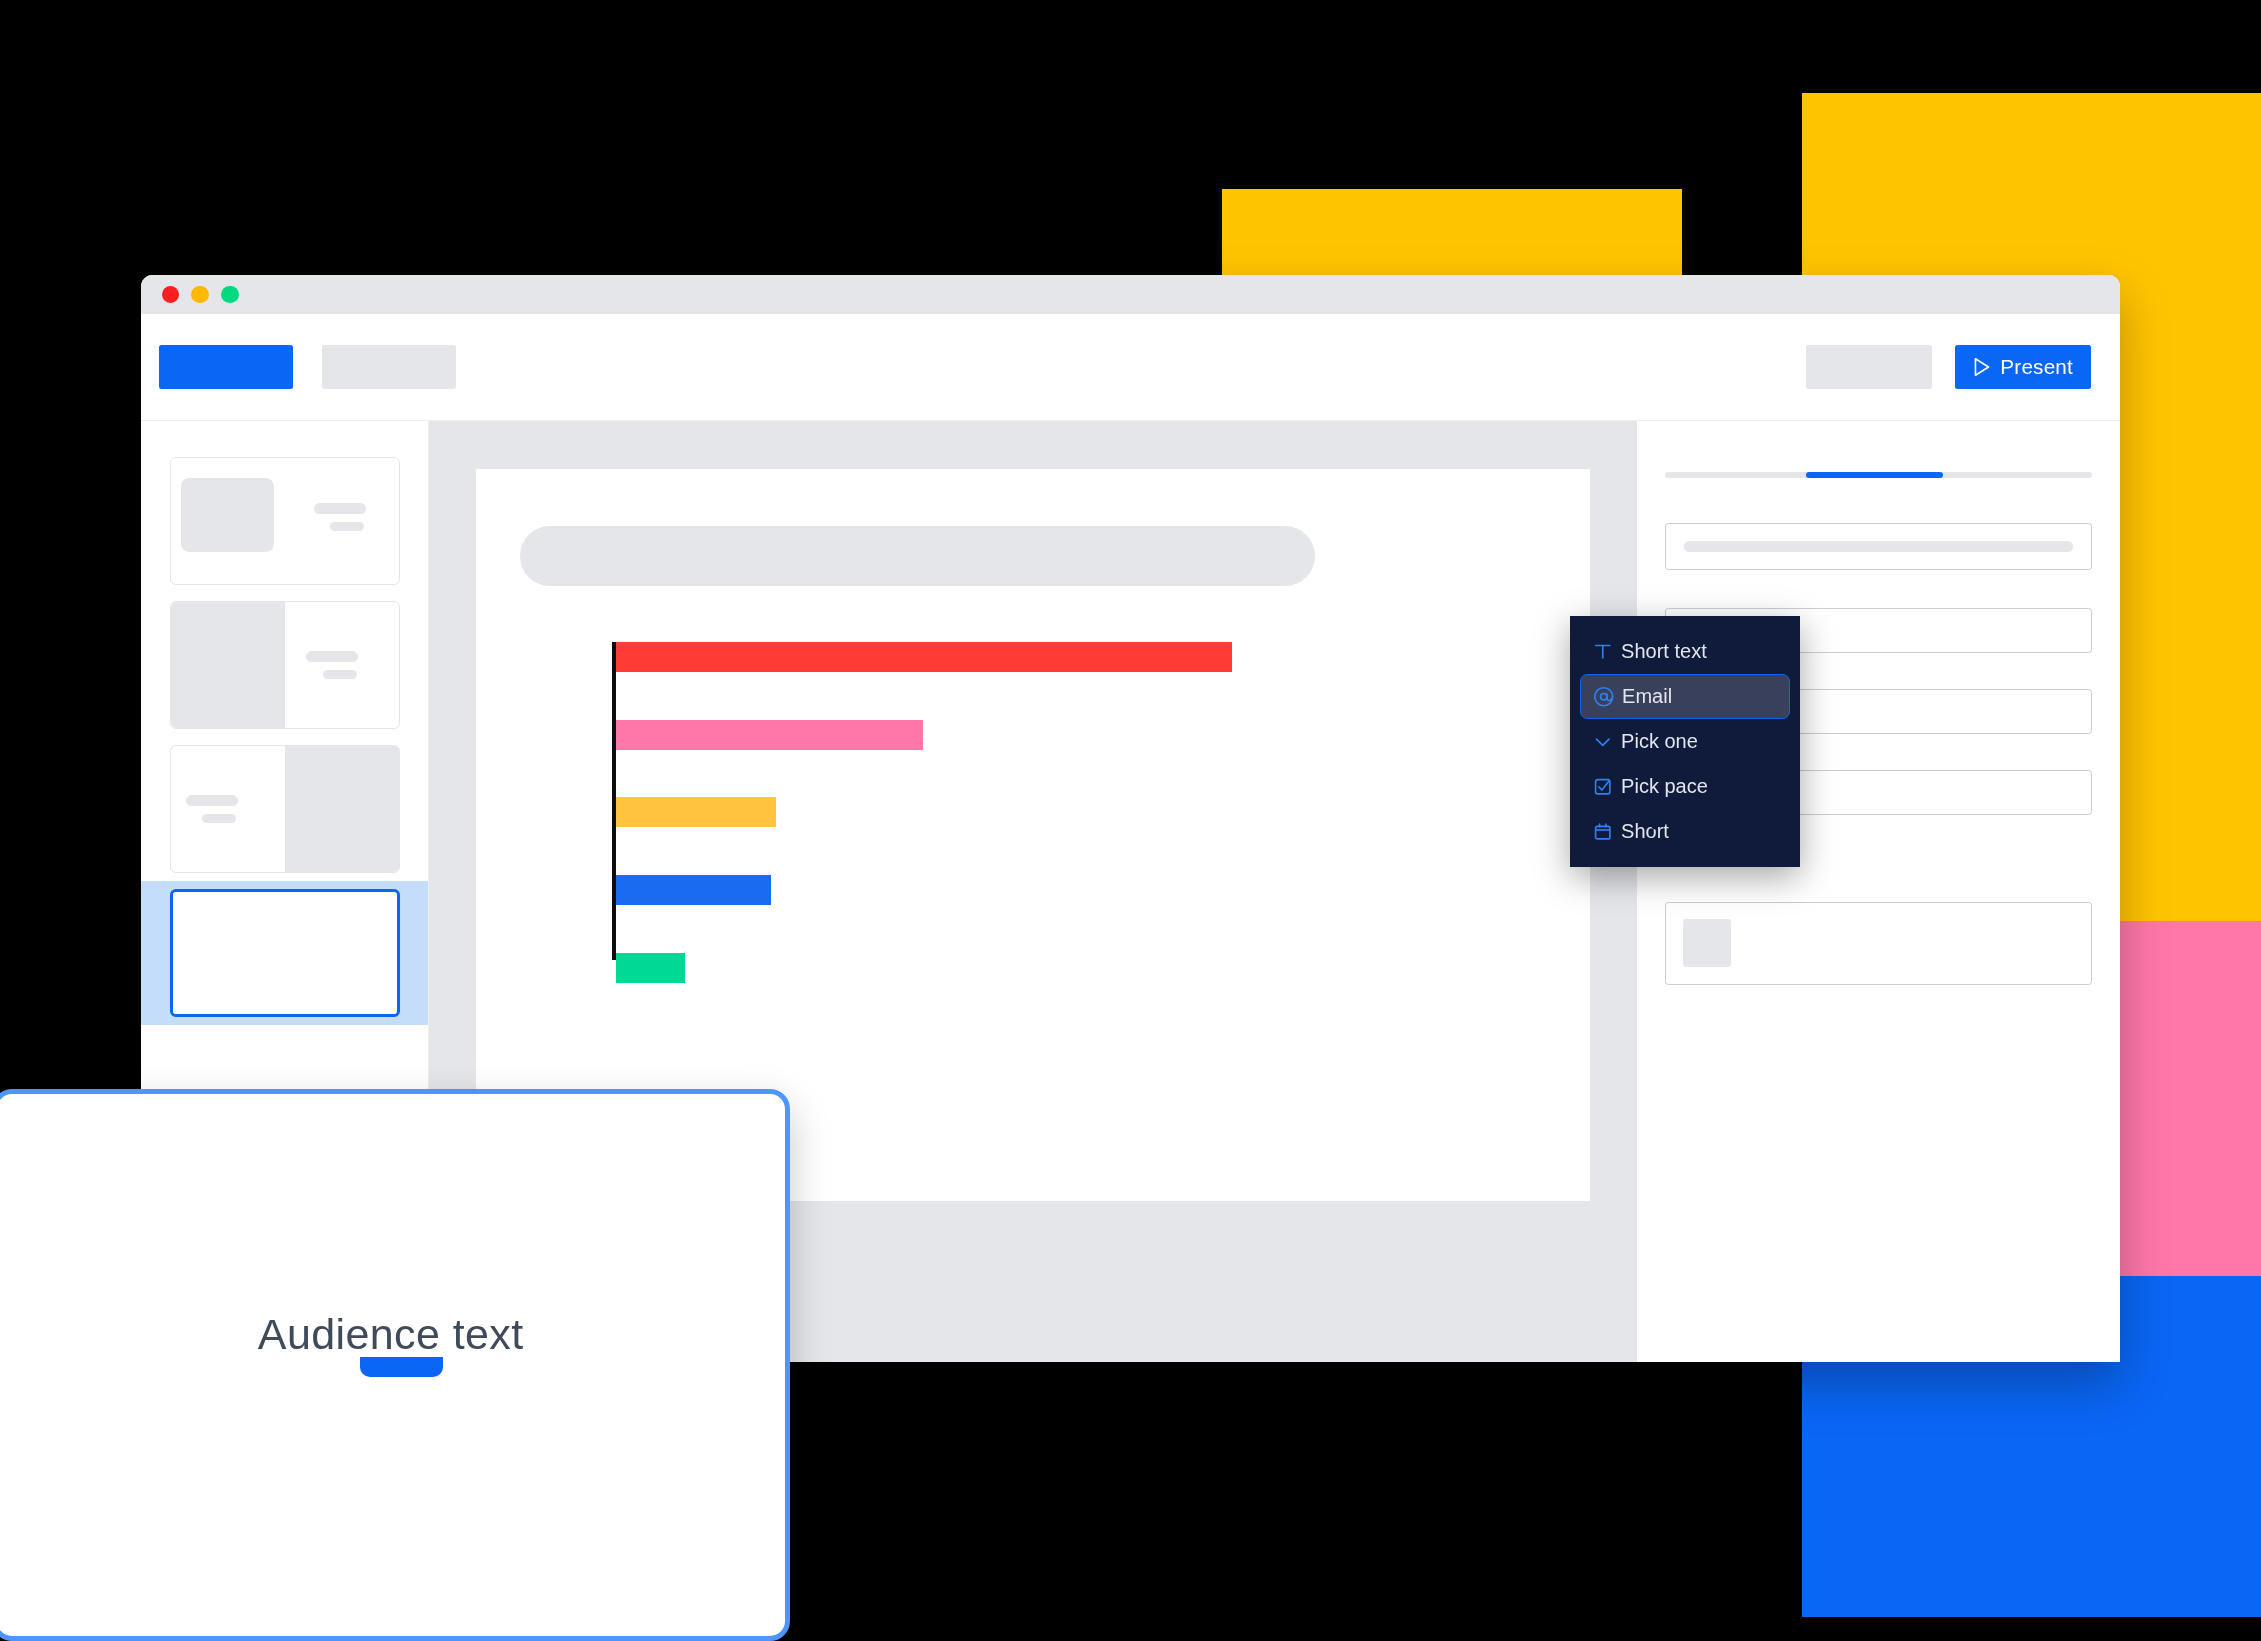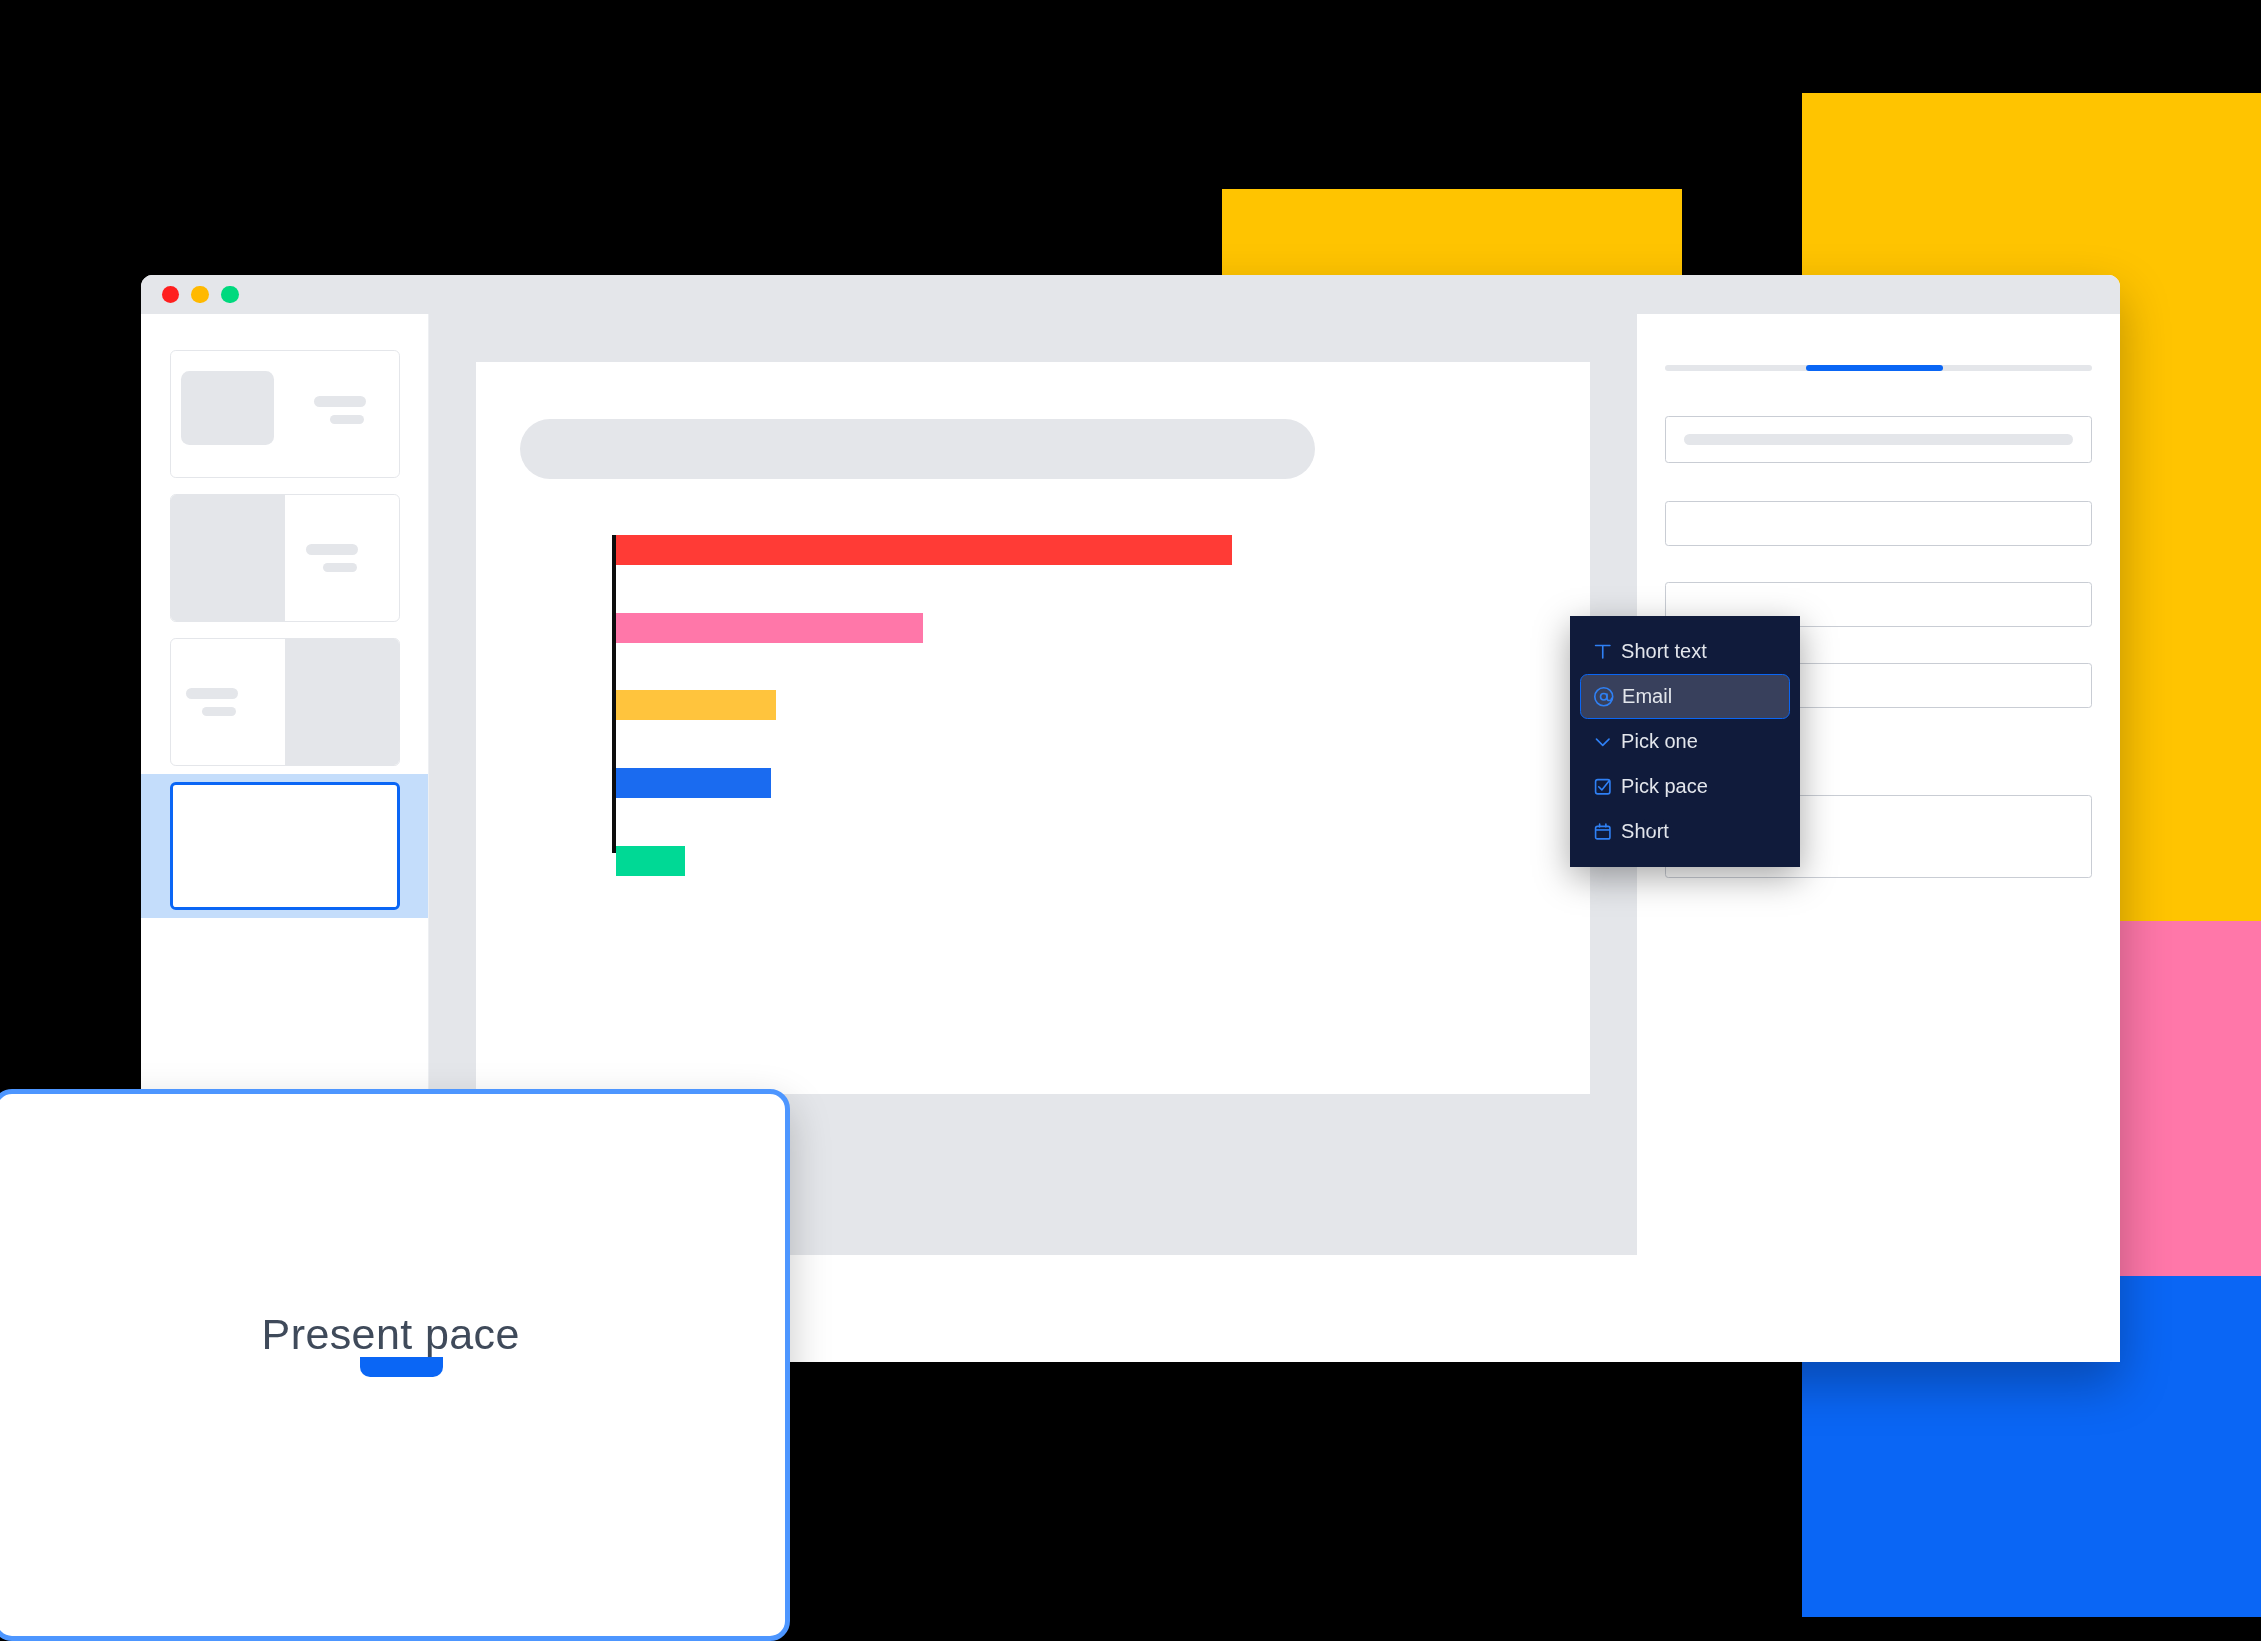--- a/index.html
+++ b/index.html
@@ -174,20 +174,32 @@
   <div class="bg-block" id="bg-blue-real" style="background: rgb(10, 102, 245);"></div>
 
   <div id="app-window">
 
     <div id="titlebar">
       <span class="dot" id="dot-close" style="background: rgb(255, 31, 31);"></span>
       <span class="dot" id="dot-min" style="background: rgb(255, 185, 0);"></span>
       <span class="dot" id="dot-max" style="background: rgb(0, 217, 126);"></span>
     </div>
 
+    <div id="toolbar">
+      <div id="tab-primary"></div>
+      <div id="tab-secondary"></div>
+      <div id="toolbar-spacer"></div>
+      <div id="toolbar-placeholder"></div>
+      <button id="present-button">
+        <svg id="present-play-icon" width="18" height="20" viewBox="0 0 22 24">
+          <path d="M3 2 L19 12 L3 22 Z" fill="none" stroke="#ffffff" stroke-width="2" stroke-linejoin="round"></path>
+        </svg>
+        <span>Present</span>
+      </button>
+    </div>
 
     <div id="app-body">
 
       <div id="slide-rail">
 
         <div class="thumb-wrap">
           <div class="thumb">
             <div class="sk t1-img"></div>
             <div class="t1-lines">
               <div class="sk line-lg"></div>
@@ -308,18 +320,18 @@
         <rect x="4" y="6" width="16" height="14" rx="2" fill="none" stroke="#2F80F5" stroke-width="1.8"></rect>
         <path d="M4 10 H20" fill="none" stroke="#2F80F5" stroke-width="1.8"></path>
         <path d="M8.5 3.5 V6.5 M15.5 3.5 V6.5" fill="none" stroke="#2F80F5" stroke-width="1.8" stroke-linecap="round"></path>
       </svg>
       <span>Short</span>
     </div>
   </div>
   <div id="dropdown-tail" style="border-top-color: rgb(16, 27, 59);"></div>
 
   <div id="audience-card" style="border-color: rgb(77, 150, 255);">
-    <span id="audience-pace-label">Present pace</span>
+    <span id="audience-pace-label">Audience text</span>
   </div>
   <div id="audience-tab" style="background: rgb(10, 102, 245);"></div>
 
 </div>
 
 
 </body></html>

